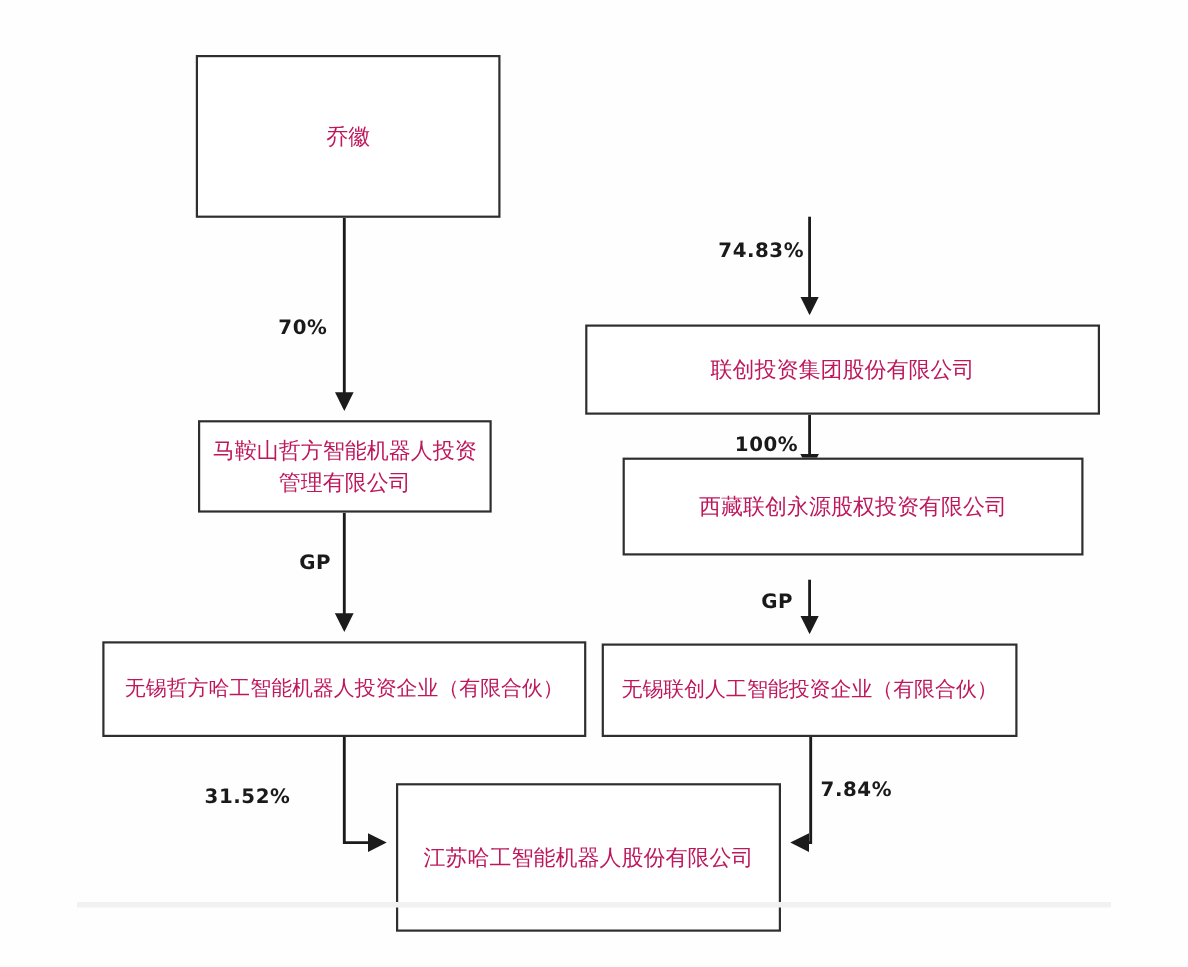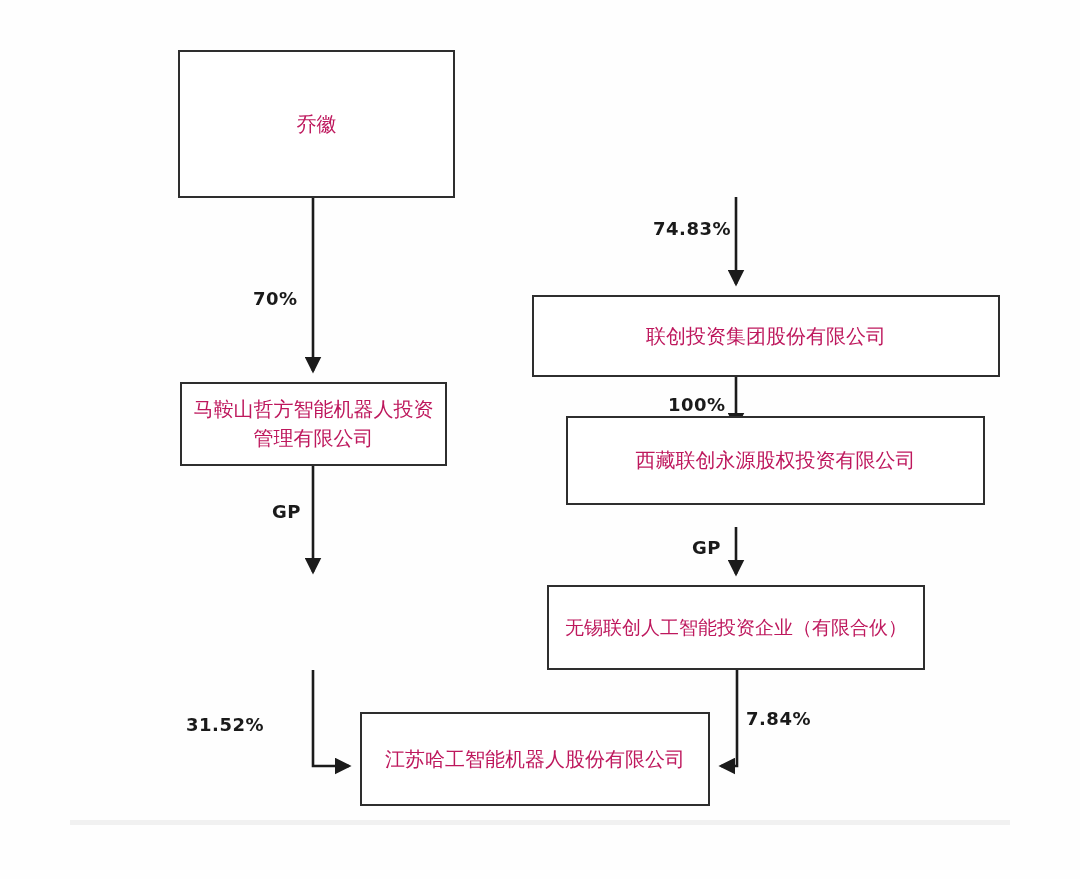--- a/index.html
+++ b/index.html
@@ -96,26 +96,29 @@
   </div>
 
   <div class="node" style="left:532px; top:295px; width:468px; height:82px;">
     <span>联创投资集团股份有限公司</span>
   </div>
 
   <div class="node" style="left:548px; top:416px; width:419px; height:89px;margin-left:18px;">
     <span>西藏联创永源股权投资有限公司</span>
   </div>
 
+  <div class="node" style="left:93px;  top:583px; width:440px; height:87px; font-size:19px;">
+    <span>无锡哲方哈工智能机器人投资企业（有限合伙）</span>
+  </div>
 
   <div class="node" style="left:547px; top:585px; width:378px; height:85px; font-size:19px;">
     <span>无锡联创人工智能投资企业（有限合伙）</span>
   </div>
 
-  <div class="node thin" style="left:360px; top:712px; width:350px; height:94px;">
+  <div class="node thin" style="left:360px; top:712px; width:350px; height:135px;">
     <span>江苏哈工智能机器人股份有限公司</span>
   </div>
 
   <span class="edge-label" style="left:253px; top:288px;">70%</span>
 
   <span class="edge-label" style="left:272px; top:501px;">GP</span>
 
   <span class="edge-label" style="left:186px; top:714px;">31.52%</span>
 
   <span class="edge-label" style="left:653px; top:218px;">74.83%</span>

